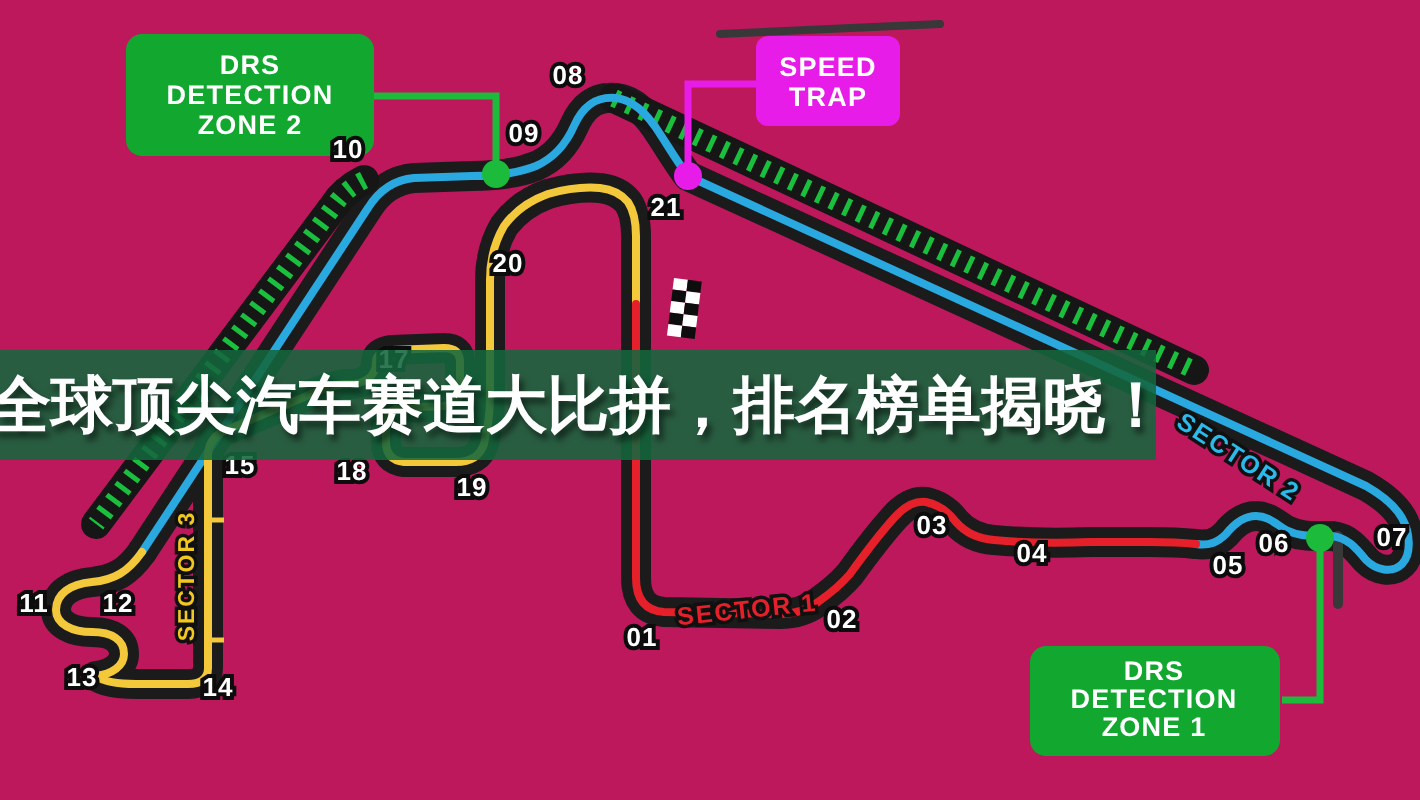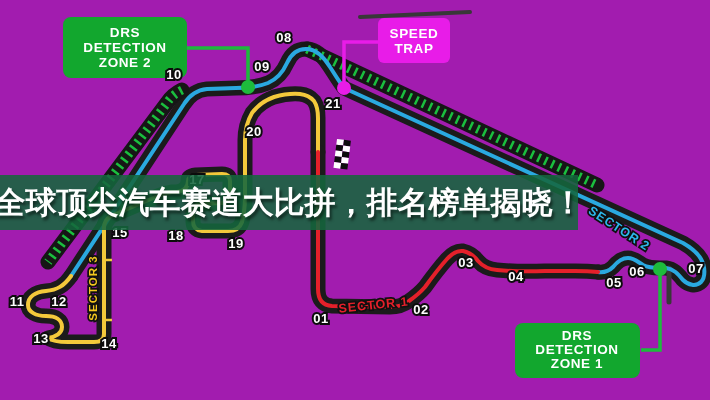--- a/index.html
+++ b/index.html
@@ -1,16 +1,16 @@
 <!DOCTYPE html>
 <html><head>
 <meta charset="utf-8">
 <style>
   html,body{margin:0;padding:0;background:#000;}
-  #stage{position:relative;width:710px;height:400px;background:#a21caf;overflow:hidden;
+  #stage{position:relative;width:710px;height:400px;background:#be185d;overflow:hidden;
          font-family:"Liberation Sans",sans-serif;}
   #track-svg{position:absolute;left:0;top:0;}
 
   
   .under{fill:none;stroke:#1b1b1b;stroke-width:15;stroke-linecap:round;stroke-linejoin:round;}
   .tick-under{fill:none;stroke:#161616;stroke-width:15;stroke-linecap:round;}
   .ticks{fill:none;stroke:#1bbf3e;stroke-width:9;stroke-dasharray:2.5 5;}
   .line-red{fill:none;stroke:#e5202a;stroke-width:4;stroke-linecap:round;stroke-linejoin:round;}
   .line-cyan{fill:none;stroke:#2aa9e0;stroke-width:4;stroke-linecap:round;stroke-linejoin:round;}
   .line-yellow{fill:none;stroke:#f3c93b;stroke-width:4;stroke-linecap:round;stroke-linejoin:round;}

